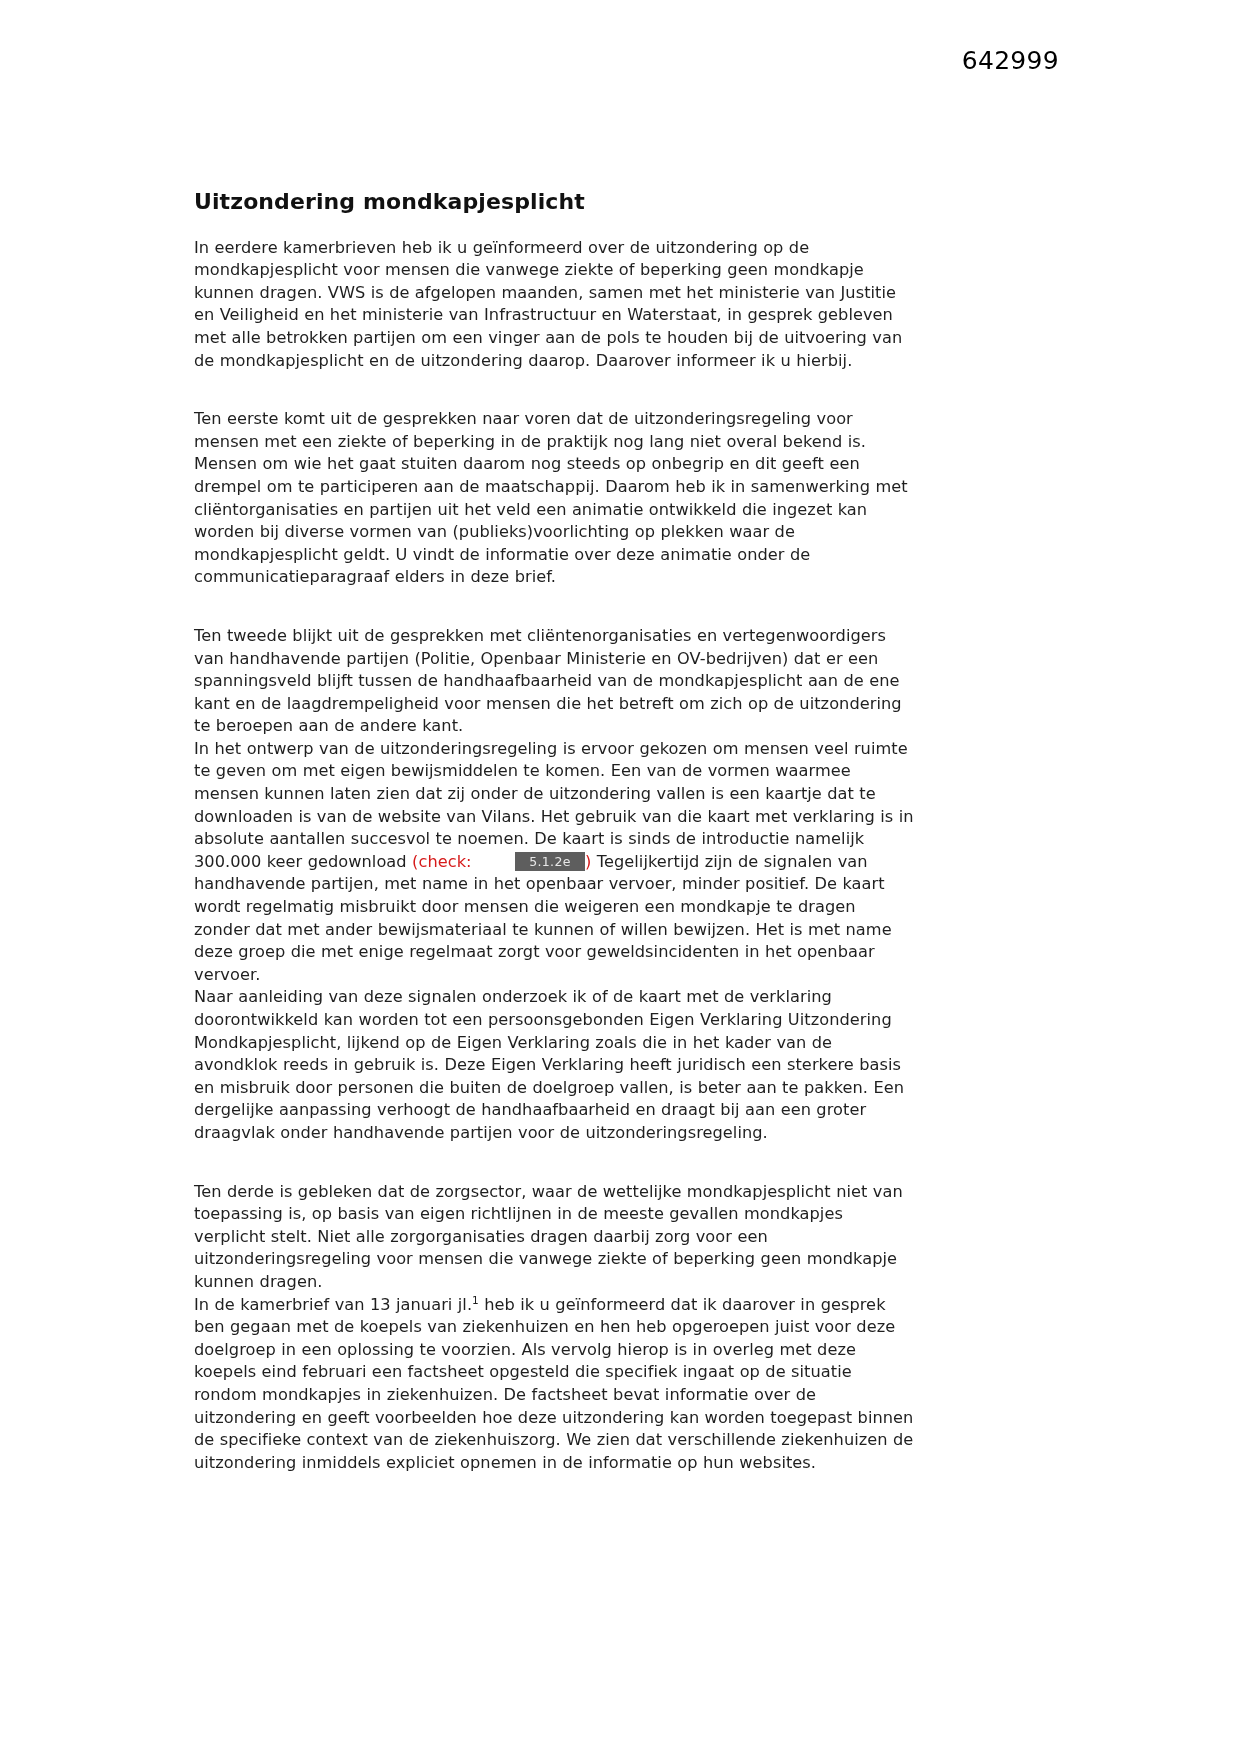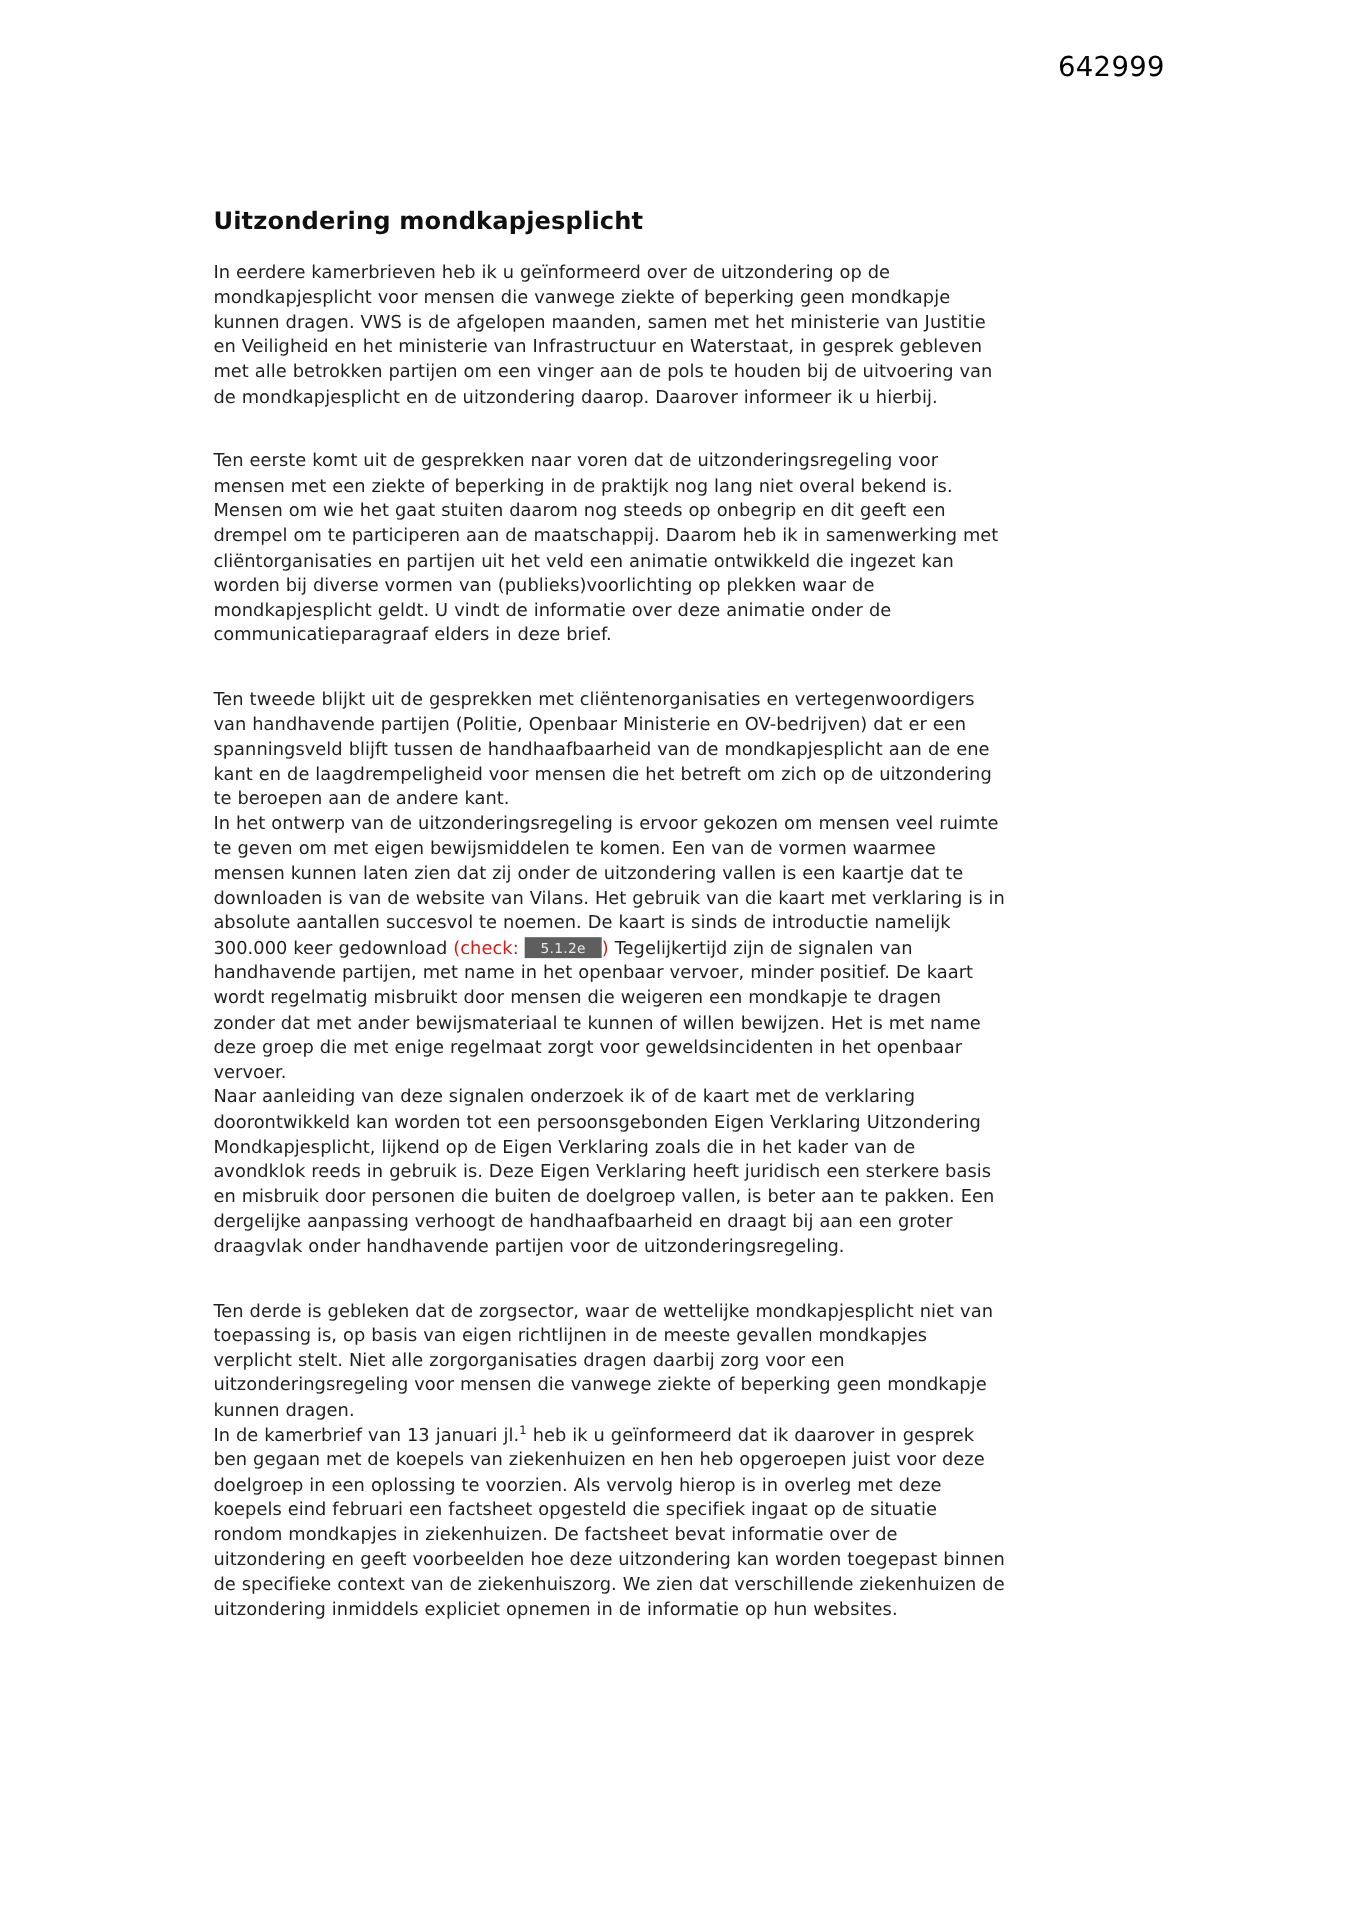--- a/index.html
+++ b/index.html
@@ -69,20 +69,21 @@
     background: #5e5e5e;
     color: #e8e8e8;
     font-size: 12.5px;
     line-height: 17px;
     padding: 1px 13px 1px 13px;
     vertical-align: 1px;
     letter-spacing: 0.3px;
     border-radius: 0;
     text-align: center;
     min-width: 44px;
+    margin-left: 38px;
   }
   sup.fn-ref {
     font-size: 10.5px;
     vertical-align: super;
     line-height: 0;
   }
   .footnote-area {
     position: absolute;
     left: 194px;
     top: 1418px;

